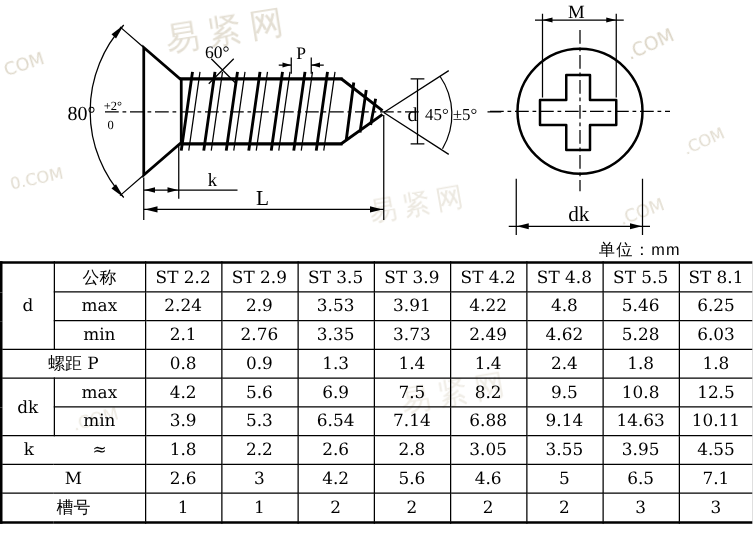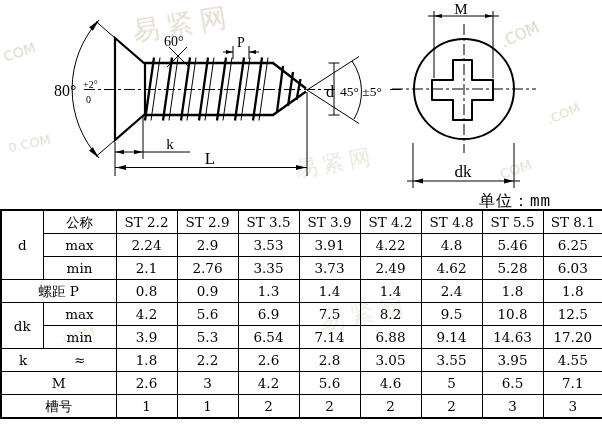--- a/index.html
+++ b/index.html
@@ -13,22 +13,22 @@
   .wm2{left:3px;top:44px;font-size:14px;opacity:.6;transform:rotate(-18deg);}
   .wm3{left:8px;top:136px;font-size:13px;opacity:.55;transform:rotate(-12deg);}
   .wm4{left:546px;top:106px;font-size:13px;opacity:.55;transform:rotate(-24deg);}
   .wm5{left:295px;top:148px;font-size:22px;letter-spacing:5px;opacity:.35;transform:rotate(-10deg);}
   .wm6{left:495px;top:162px;font-size:14px;opacity:.5;transform:rotate(-20deg);}
   .wm7{left:320px;top:298px;font-size:24px;letter-spacing:6px;opacity:.28;transform:rotate(-10deg);}
   .wm8{left:58px;top:328px;font-size:14px;opacity:.35;transform:rotate(-15deg);}
   
   svg.drawing{position:absolute;left:0;top:0;}
   svg.drawing text{fill:#000;font-family:"Liberation Serif",serif;}
-  .unit{position:absolute;left:479px;top:191px;font-size:16px;letter-spacing:1px;
-        font-family:Liberation Mono, monospace;}
+  .unit{position:absolute;left:479px;top:191px;font-size:13px;letter-spacing:1px;
+        font-family:Liberation Sans, sans-serif;}
   
   table.spec{position:absolute;left:0;top:209px;width:602px;border-collapse:collapse;
              table-layout:fixed;border:2px solid #000;}
   table.spec td{border:1px solid #000;text-align:center;vertical-align:middle;
                 height:22px;padding:0;font-size:13.5px;line-height:22px;
                 font-family:"DejaVu Serif",serif;white-space:nowrap;}
   td.krow{padding:0;}
   .ksplit{display:flex;width:100%;}
   .ksplit .kl{width:42px;text-align:center;}
   .ksplit .ka{flex:1;text-align:center;}
@@ -209,21 +209,21 @@
     </tr>
     <tr>
       <td>min</td>
       <td>3.9</td>
       <td>5.3</td>
       <td>6.54</td>
       <td>7.14</td>
       <td>6.88</td>
       <td>9.14</td>
       <td>14.63</td>
-      <td>17.20</td>
+      <td>10.11</td>
     </tr>
     <tr>
       <td colspan="2" class="krow">
         <span class="ksplit">
           <span class="kl">k</span>
           <span class="ka">≈</span>
         </span>
       </td>
       <td>1.8</td>
       <td>2.2</td>

